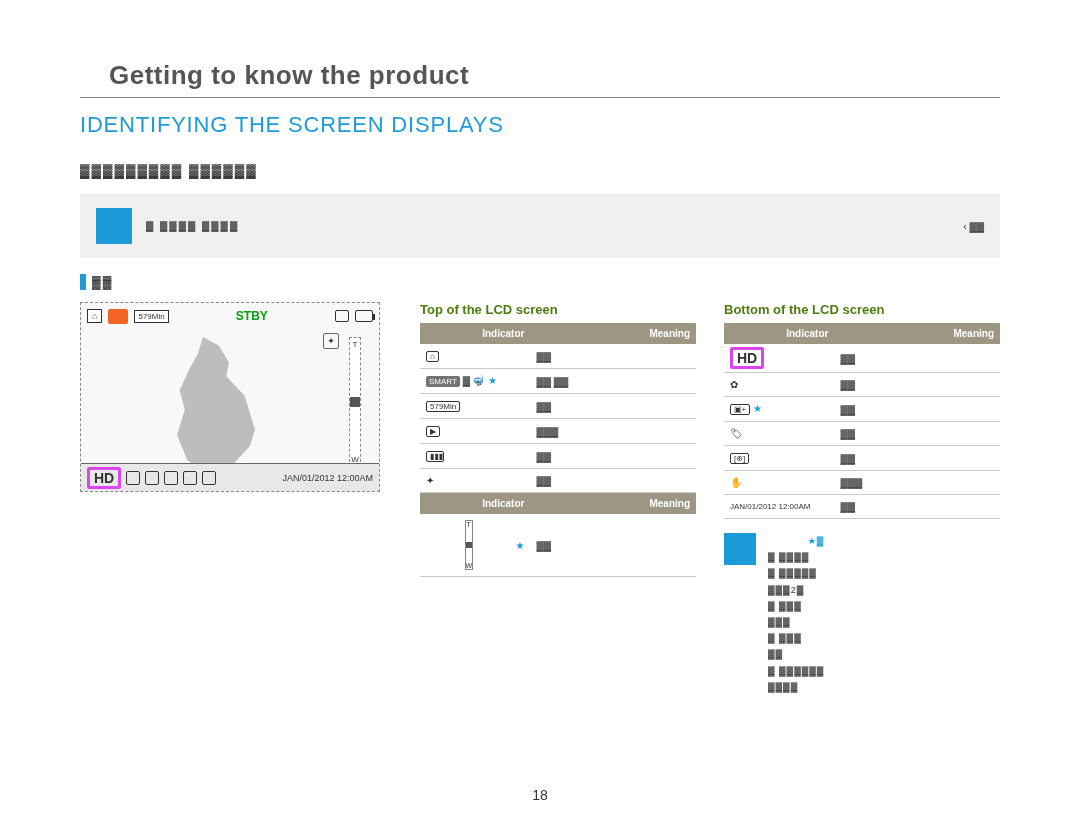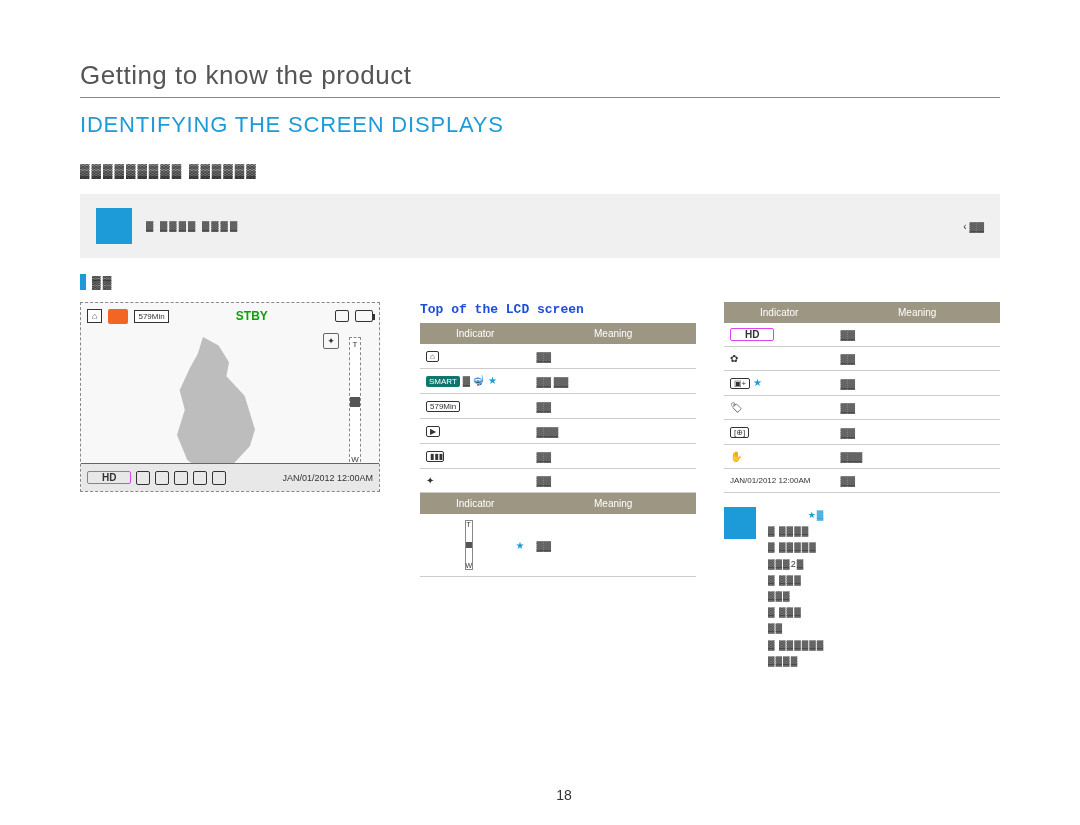--- a/index.html
+++ b/index.html
@@ -7,23 +7,24 @@
     width: 1080px;
     height: 825px;
     font-family: Arial, Helvetica, sans-serif;
     background: #fff;
     padding: 60px 80px 20px 80px;
     color: #333;
     position: relative;
   }
   .chapter-title {
     font-size: 26px;
-    font-weight: 400;
+    font-weight: 700;
     color: #555;
     letter-spacing: 0.5px;
+    margin-left: 29px;
   }
   hr.divider {
     border: none;
     border-top: 1px solid #888;
     margin-top: 6px;
     margin-bottom: 14px;
   }
   .section-title {
     font-size: 22px;
     color: #1d9bd8;
@@ -139,58 +140,57 @@
     height: 28px;
     background: #e8e8e8;
     border-top: 1px solid #666;
     display: flex;
     align-items: center;
     justify-content: space-between;
     padding: 0 6px;
     font-size: 9px;
   }
   .lcd-bottom-icons { display: flex; gap: 5px; align-items: center; }
-  .hd-chip { border: 1px solid #d946ef; padding: 0 14px; font-size: 10px; font-weight: 700; border-radius: 2px; }
+  .hd-chip { border: 3px solid #d946ef; padding: 0 4px; font-size: 14px; font-weight: 700; border-radius: 2px; }
   .tiny { width: 14px; height: 14px; border: 1px solid #333; border-radius: 2px; display:inline-block; }
 
   .columns {
     flex: 1;
     display: flex;
     gap: 28px;
   }
   .col { flex: 1; }
   .tbl-title {
     font-size: 13px;
     font-weight: 700;
-    color: #1d4ed8;
+    color: #4d7c0f;
     margin-bottom: 6px;
-    font-family: Liberation Mono, monospace;
   }
   table.ind {
     width: 100%;
     border-collapse: collapse;
     font-size: 10px;
   }
   table.ind th {
     background: #9c9683;
     color: #fff;
-    font-weight: 400;
+    font-weight: 700;
     padding: 5px 6px;
-    text-align: center;
+    text-align: right;
   }
   table.ind th:first-child { width: 40%; }
   table.ind td {
     padding: 6px;
     border-bottom: 1px solid #ccc;
     vertical-align: middle;
   }
   .star { color: #1d9bd8; }
   .smart-chip {
     display: inline-block;
-    background: #0f766e;
+    background: #737373;
     color: #fff;
     font-size: 8px;
     padding: 1px 3px;
     border-radius: 2px;
   }
   .small-box { display:inline-block; border: 1px solid #333; padding: 0px 3px; font-size: 8px; border-radius: 2px; }
   .green-stby { color:#0aa20a; font-weight:700; font-size:10px; }
   .playback { color:#1d9bd8; font-weight: 700; }
   .datetime-small { font-size: 8px; }
 
@@ -201,21 +201,20 @@
   }
   .footnote-lines { font-size: 9px; line-height: 1.8; letter-spacing: 1px; color: #333; }
 
   .page-number {
     position: absolute;
     bottom: 22px;
     left: 50%;
     transform: translateX(-50%);
     font-size: 14px;
     color: #333;
-    margin-left: 24px;
   }
 
   .zoom-indicator-cell {
     text-align: center;
   }
   .zoom-bar-mini {
     width: 8px; height: 50px; border: 1px solid #888; margin: 0 auto;
     display: flex; flex-direction: column; justify-content: space-between; align-items: center;
     font-size: 7px;
   }
@@ -330,20 +329,21 @@
               <span class="star">★</span>
             </div>
           </td>
           <td>▓▓</td>
         </tr>
       </tbody>
         </table>
     </div>
 
     <div class="col">
+      <div class="tbl-title">Bottom of the LCD screen</div>
       <table class="ind">
         <tbody>
             <tr>
           <th>Indicator</th>
           <th>Meaning</th>
         </tr>
         <tr>
               <td><span class="hd-chip">HD</span></td>
               <td>▓▓</td>
             </tr>

